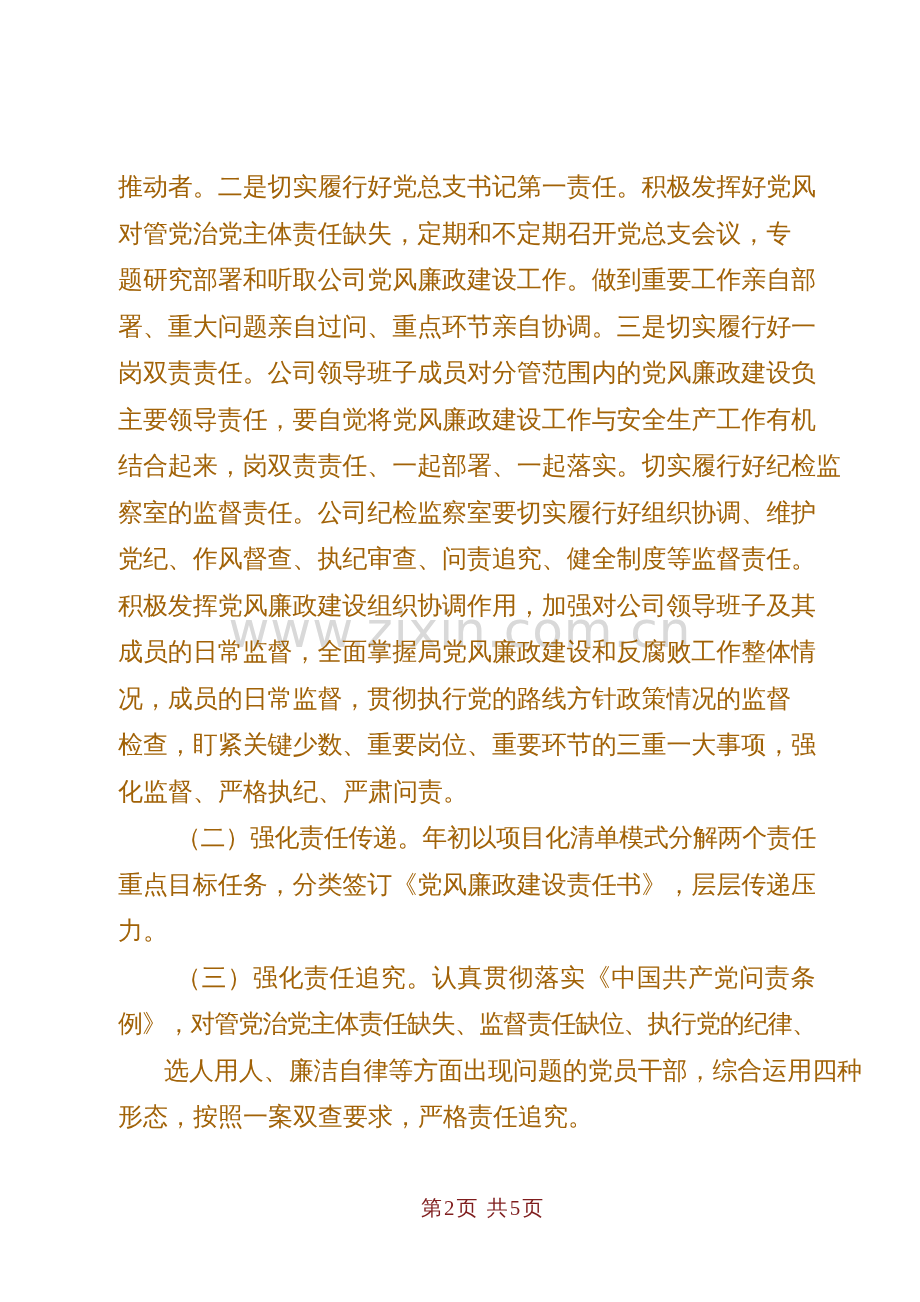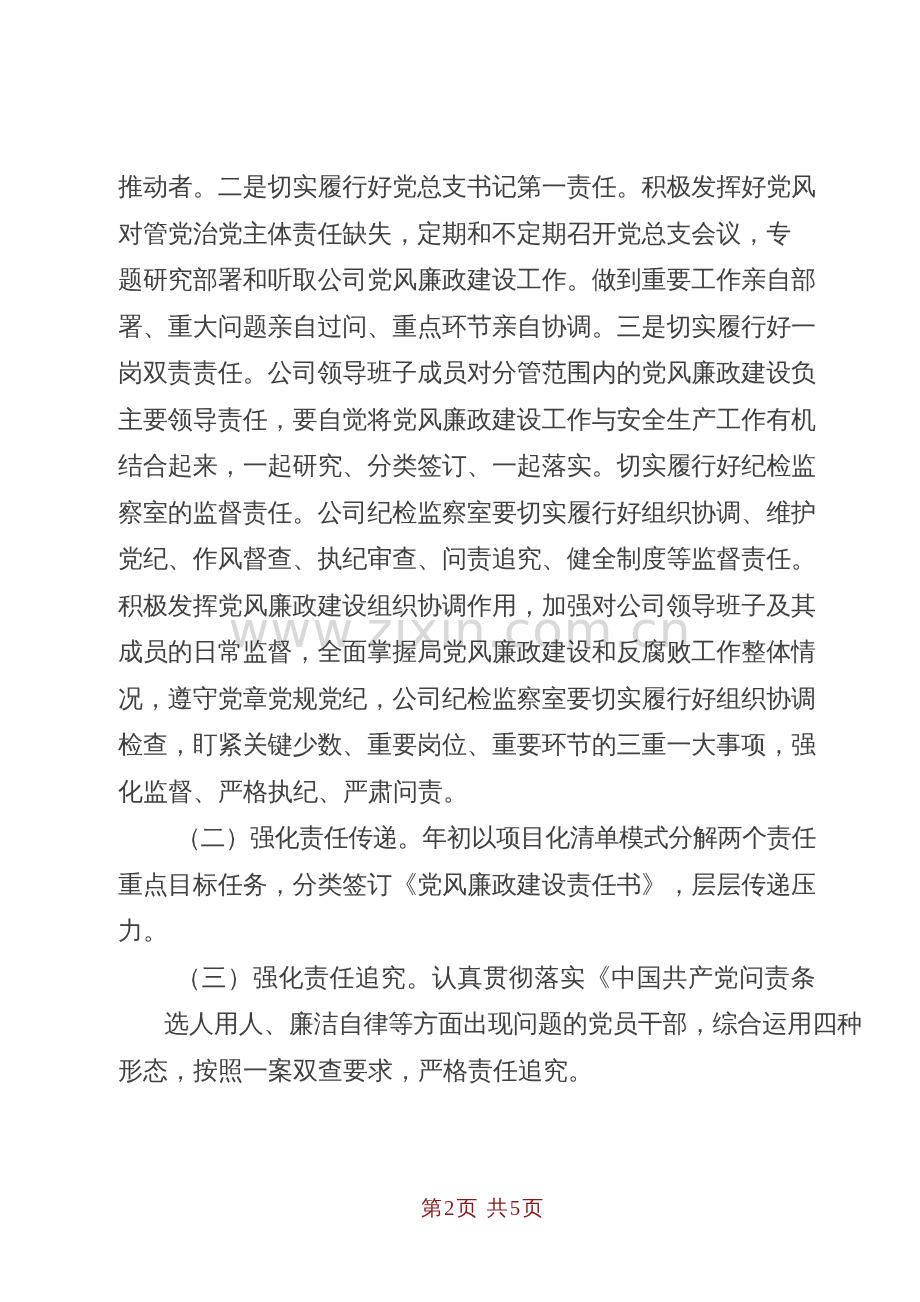--- a/index.html
+++ b/index.html
@@ -29,21 +29,21 @@
     letter-spacing: 1px;
     z-index: 0;
     user-select: none;
   }
   .content {
     position: absolute;
     top: 164px;
     left: 118px;
     width: 698px;
     z-index: 1;
-    color: #404040;
+    color: #a16207;
   }
   .line {
     height: 46.5px;
     line-height: 46.5px;
     font-size: 25px;
     white-space: nowrap;
     font-weight: 400;
   }
   .line.indent {
     padding-left: 58px;
@@ -69,30 +69,31 @@
 <div class="page">
   <div class="watermark">www.zixin.com.cn</div>
 
   <div class="content" id="content">
       <div class="line"><span style="letter-spacing: -0.0714286px;">推动者。二是切实履行好党总支书记第一责任。积极发挥好党风</span></div>
       <div class="line"><span style="letter-spacing: -0.0714286px;">对管党治党主体责任缺失，定期和不定期召开党总支会议，专</span></div>
       <div class="line"><span style="letter-spacing: -0.0714286px;">题研究部署和听取公司党风廉政建设工作。做到重要工作亲自部</span></div>
       <div class="line"><span style="letter-spacing: -0.0714286px;">署、重大问题亲自过问、重点环节亲自协调。三是切实履行好一</span></div>
       <div class="line"><span style="letter-spacing: -0.0714286px;">岗双责责任。公司领导班子成员对分管范围内的党风廉政建设负</span></div>
       <div class="line"><span style="letter-spacing: -0.0714286px;">主要领导责任，要自觉将党风廉政建设工作与安全生产工作有机</span></div>
-      <div class="line"><span style="letter-spacing: -0.0714286px;">结合起来，一起研究、分类签订、一起落实。切实履行好纪检监</span></div>
+      <div class="line"><span style="letter-spacing: -0.0714286px;">结合起来，岗双责责任、一起部署、一起落实。切实履行好纪检监</span></div>
       <div class="line"><span style="letter-spacing: -0.0714286px;">察室的监督责任。公司纪检监察室要切实履行好组织协调、维护</span></div>
       <div class="line"><span style="letter-spacing: -0.0714286px;">党纪、作风督查、执纪审查、问责追究、健全制度等监督责任。</span></div>
       <div class="line"><span style="letter-spacing: -0.0714286px;">积极发挥党风廉政建设组织协调作用，加强对公司领导班子及其</span></div>
       <div class="line"><span style="letter-spacing: -0.0714286px;">成员的日常监督，全面掌握局党风廉政建设和反腐败工作整体情</span></div>
-      <div class="line"><span style="letter-spacing: -0.0714286px;">况，遵守党章党规党纪，公司纪检监察室要切实履行好组织协调</span></div>
+      <div class="line"><span style="letter-spacing: -0.0714286px;">况，成员的日常监督，贯彻执行党的路线方针政策情况的监督</span></div>
       <div class="line"><span style="letter-spacing: -0.0714286px;">检查，盯紧关键少数、重要岗位、重要环节的三重一大事项，强</span></div>
       <div class="line"><span>化监督、严格执纪、严肃问责。</span></div>
       <div class="line indent"><span style="letter-spacing: -0.384615px;">（二）强化责任传递。年初以项目化清单模式分解两个责任</span></div>
       <div class="line"><span style="letter-spacing: -0.0714286px;">重点目标任务，分类签订《党风廉政建设责任书》，层层传递压</span></div>
       <div class="line"><span>力。</span></div>
       <div class="line indent"><span style="letter-spacing: 0.6px;">（三）强化责任追究。认真贯彻落实《中国共产党问责条</span></div>
+      <div class="line"><span style="letter-spacing: -0.931034px;">例》，对管党治党主体责任缺失、监督责任缺位、执行党的纪律、</span></div>
       <div class="line"><span style="letter-spacing: -0.0714286px; margin-left: 46px;">选人用人、廉洁自律等方面出现问题的党员干部，综合运用四种</span></div>
       <div class="line"><span>形态，按照一案双查要求，严格责任追究。</span></div>
     </div>
 
   <div class="footer">第2页 共5页</div>
 </div>
 
 </body></html>

